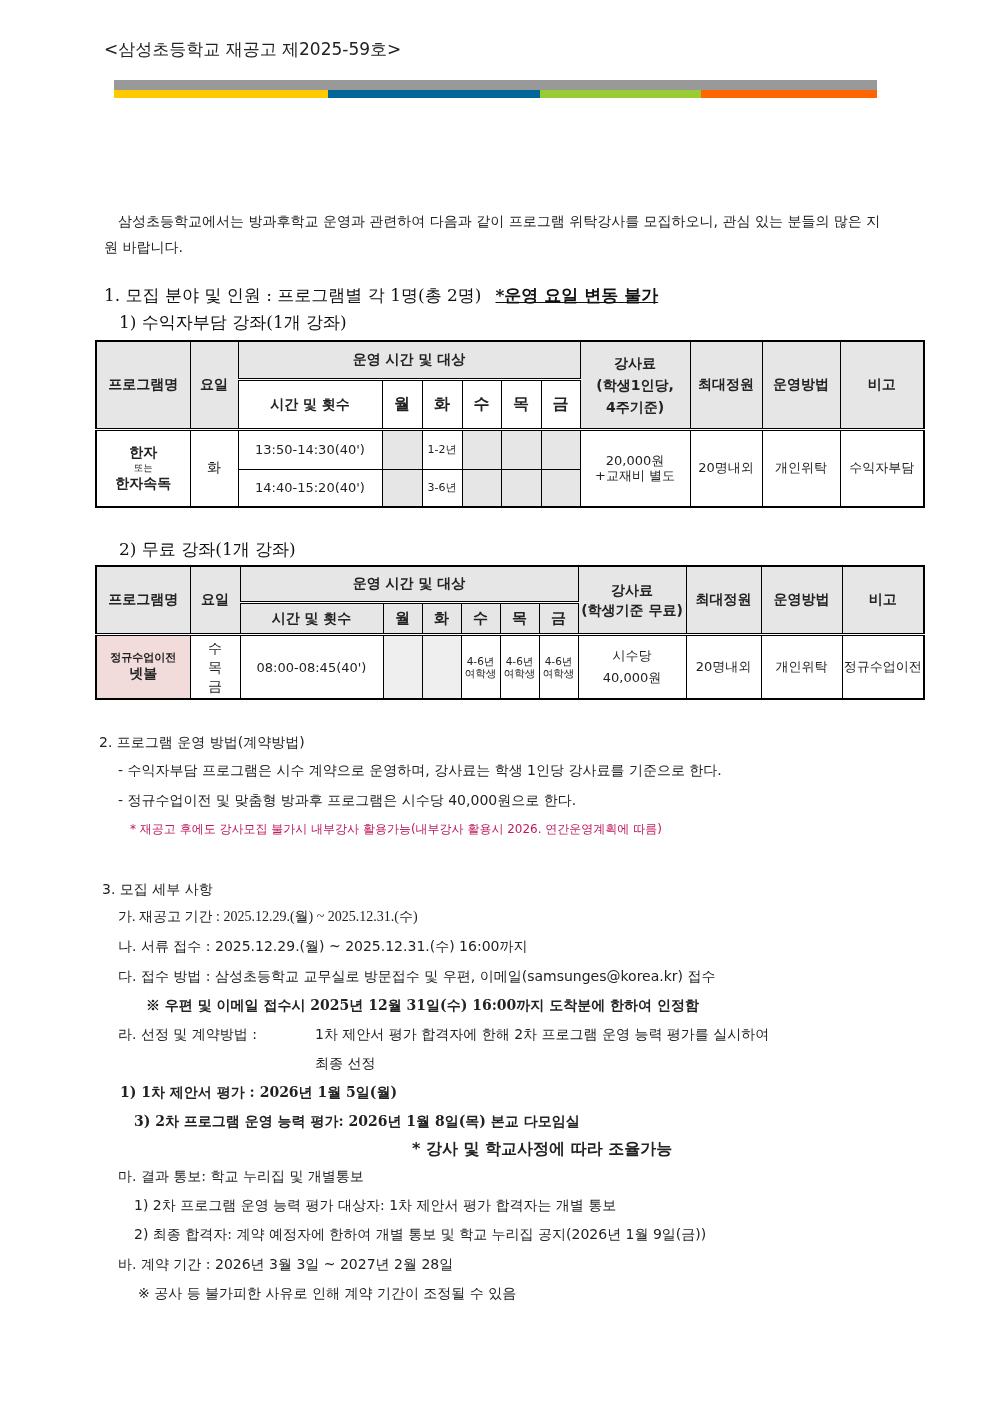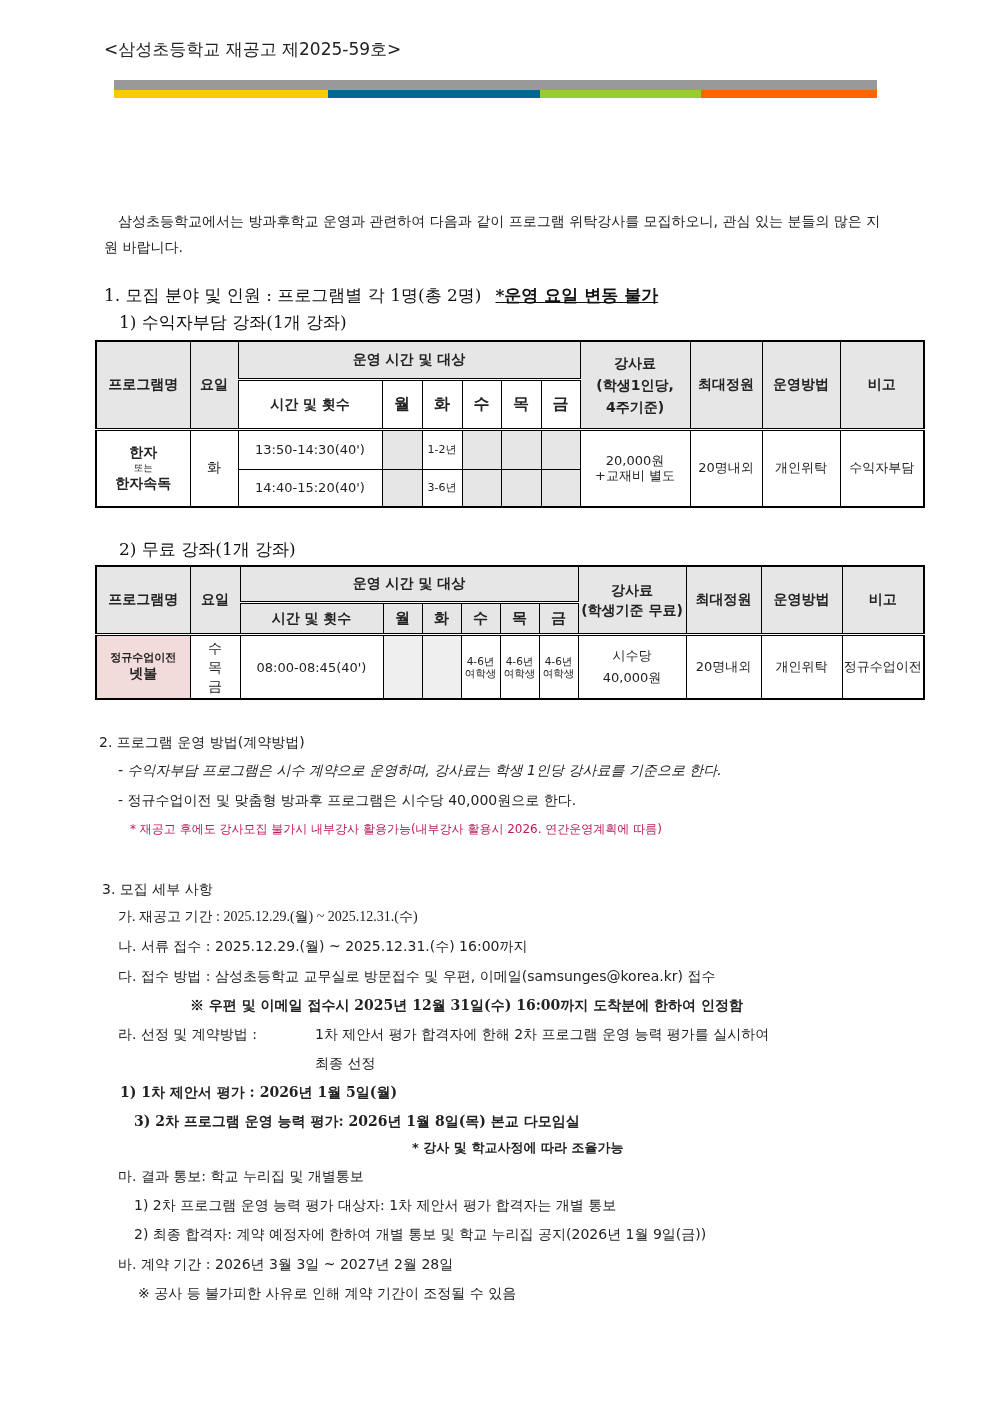--- a/index.html
+++ b/index.html
@@ -199,32 +199,32 @@
       <div>40,000원</div>
     </td>
     <td class="sm">20명내외</td>
     <td class="sm">개인위탁</td>
     <td class="sm">정규수업이전</td>
   </tr>
 </tbody>
   </table>
 
 <div class="abs para" style="left:99px; top:729px;">2. 프로그램 운영 방법(계약방법)</div>
-<div class="abs para" style="left:118px; top:757px;font-style:italic;">- 수익자부담 프로그램은 시수 계약으로 운영하며, 강사료는 학생 1인당 강사료를 기준으로 한다.</div>
+<div class="abs para" style="left:118px; top:757px;">- 수익자부담 프로그램은 시수 계약으로 운영하며, 강사료는 학생 1인당 강사료를 기준으로 한다.</div>
 <div class="abs para" style="left:118px; top:787px;">- 정규수업이전 및 맞춤형 방과후 프로그램은 시수당 40,000원으로 한다.</div>
 <div class="abs" style="left:130px; top:821px; font-size:12px; color:#be185d;">* 재공고 후에도 강사모집 불가시 내부강사 활용가능(내부강사 활용시 2026. 연간운영계획에 따름)</div>
 
 <div class="abs para" style="left:102px; top:876px;">3. 모집 세부 사항</div>
 <div class="abs para" style="left:118px; top:904px;font-family:Liberation Serif, serif;">가. 재공고 기간 : 2025.12.29.(월) ~ 2025.12.31.(수)</div>
 <div class="abs para" style="left:118px; top:933px;">나. 서류 접수 : 2025.12.29.(월) ~ 2025.12.31.(수) 16:00까지</div>
 <div class="abs para" style="left:118px; top:963px;">다. 접수 방법 : 삼성초등학교 교무실로 방문접수 및 우편, 이메일(samsunges@korea.kr) 접수</div>
-<div class="abs para bold serif" style="left:146px; top:992px;margin-left:44px;">※ 우편 및 이메일 접수시 2025년 12월 31일(수) 16:00까지 도착분에 한하여 인정함</div>
+<div class="abs para bold serif" style="left:146px; top:992px;">※ 우편 및 이메일 접수시 2025년 12월 31일(수) 16:00까지 도착분에 한하여 인정함</div>
 <div class="abs para" style="left:118px; top:1021px;">라. 선정 및 계약방법 :</div>
 <div class="abs para" style="left:315px; top:1021px;">1차 제안서 평가 합격자에 한해 2차 프로그램 운영 능력 평가를 실시하여</div>
 <div class="abs para" style="left:315px; top:1050px;">최종 선정</div>
 <div class="abs para bold serif" style="left:120px; top:1079px;">1) 1차 제안서 평가 :  2026년 1월 5일(월)</div>
 <div class="abs para bold serif" style="left:134px; top:1108px;">3) 2차 프로그램 운영 능력 평가: 2026년 1월 8일(목) 본교 다모임실</div>
-<div class="abs bold" style="left:412px; top:1139px; font-size:13px; color:#222;">* 강사 및 학교사정에 따라 조율가능</div>
+<div class="abs bold" style="left:412px; top:1139px; font-size:16px; color:#222;">* 강사 및 학교사정에 따라 조율가능</div>
 <div class="abs para" style="left:118px; top:1163px;">마. 결과 통보: 학교 누리집 및 개별통보</div>
 <div class="abs para" style="left:134px; top:1192px;">1) 2차 프로그램 운영 능력 평가 대상자: 1차 제안서 평가 합격자는 개별 통보</div>
 <div class="abs para" style="left:134px; top:1221px;">2) 최종 합격자: 계약 예정자에 한하여 개별 통보 및 학교 누리집 공지(2026년 1월 9일(금))</div>
 <div class="abs para" style="left:118px; top:1251px;">바. 계약 기간 : 2026년 3월 3일  ~  2027년 2월 28일</div>
 <div class="abs para" style="left:138px; top:1280px;">※ 공사 등 불가피한 사유로 인해 계약 기간이 조정될 수 있음</div>
 
 </body></html>

